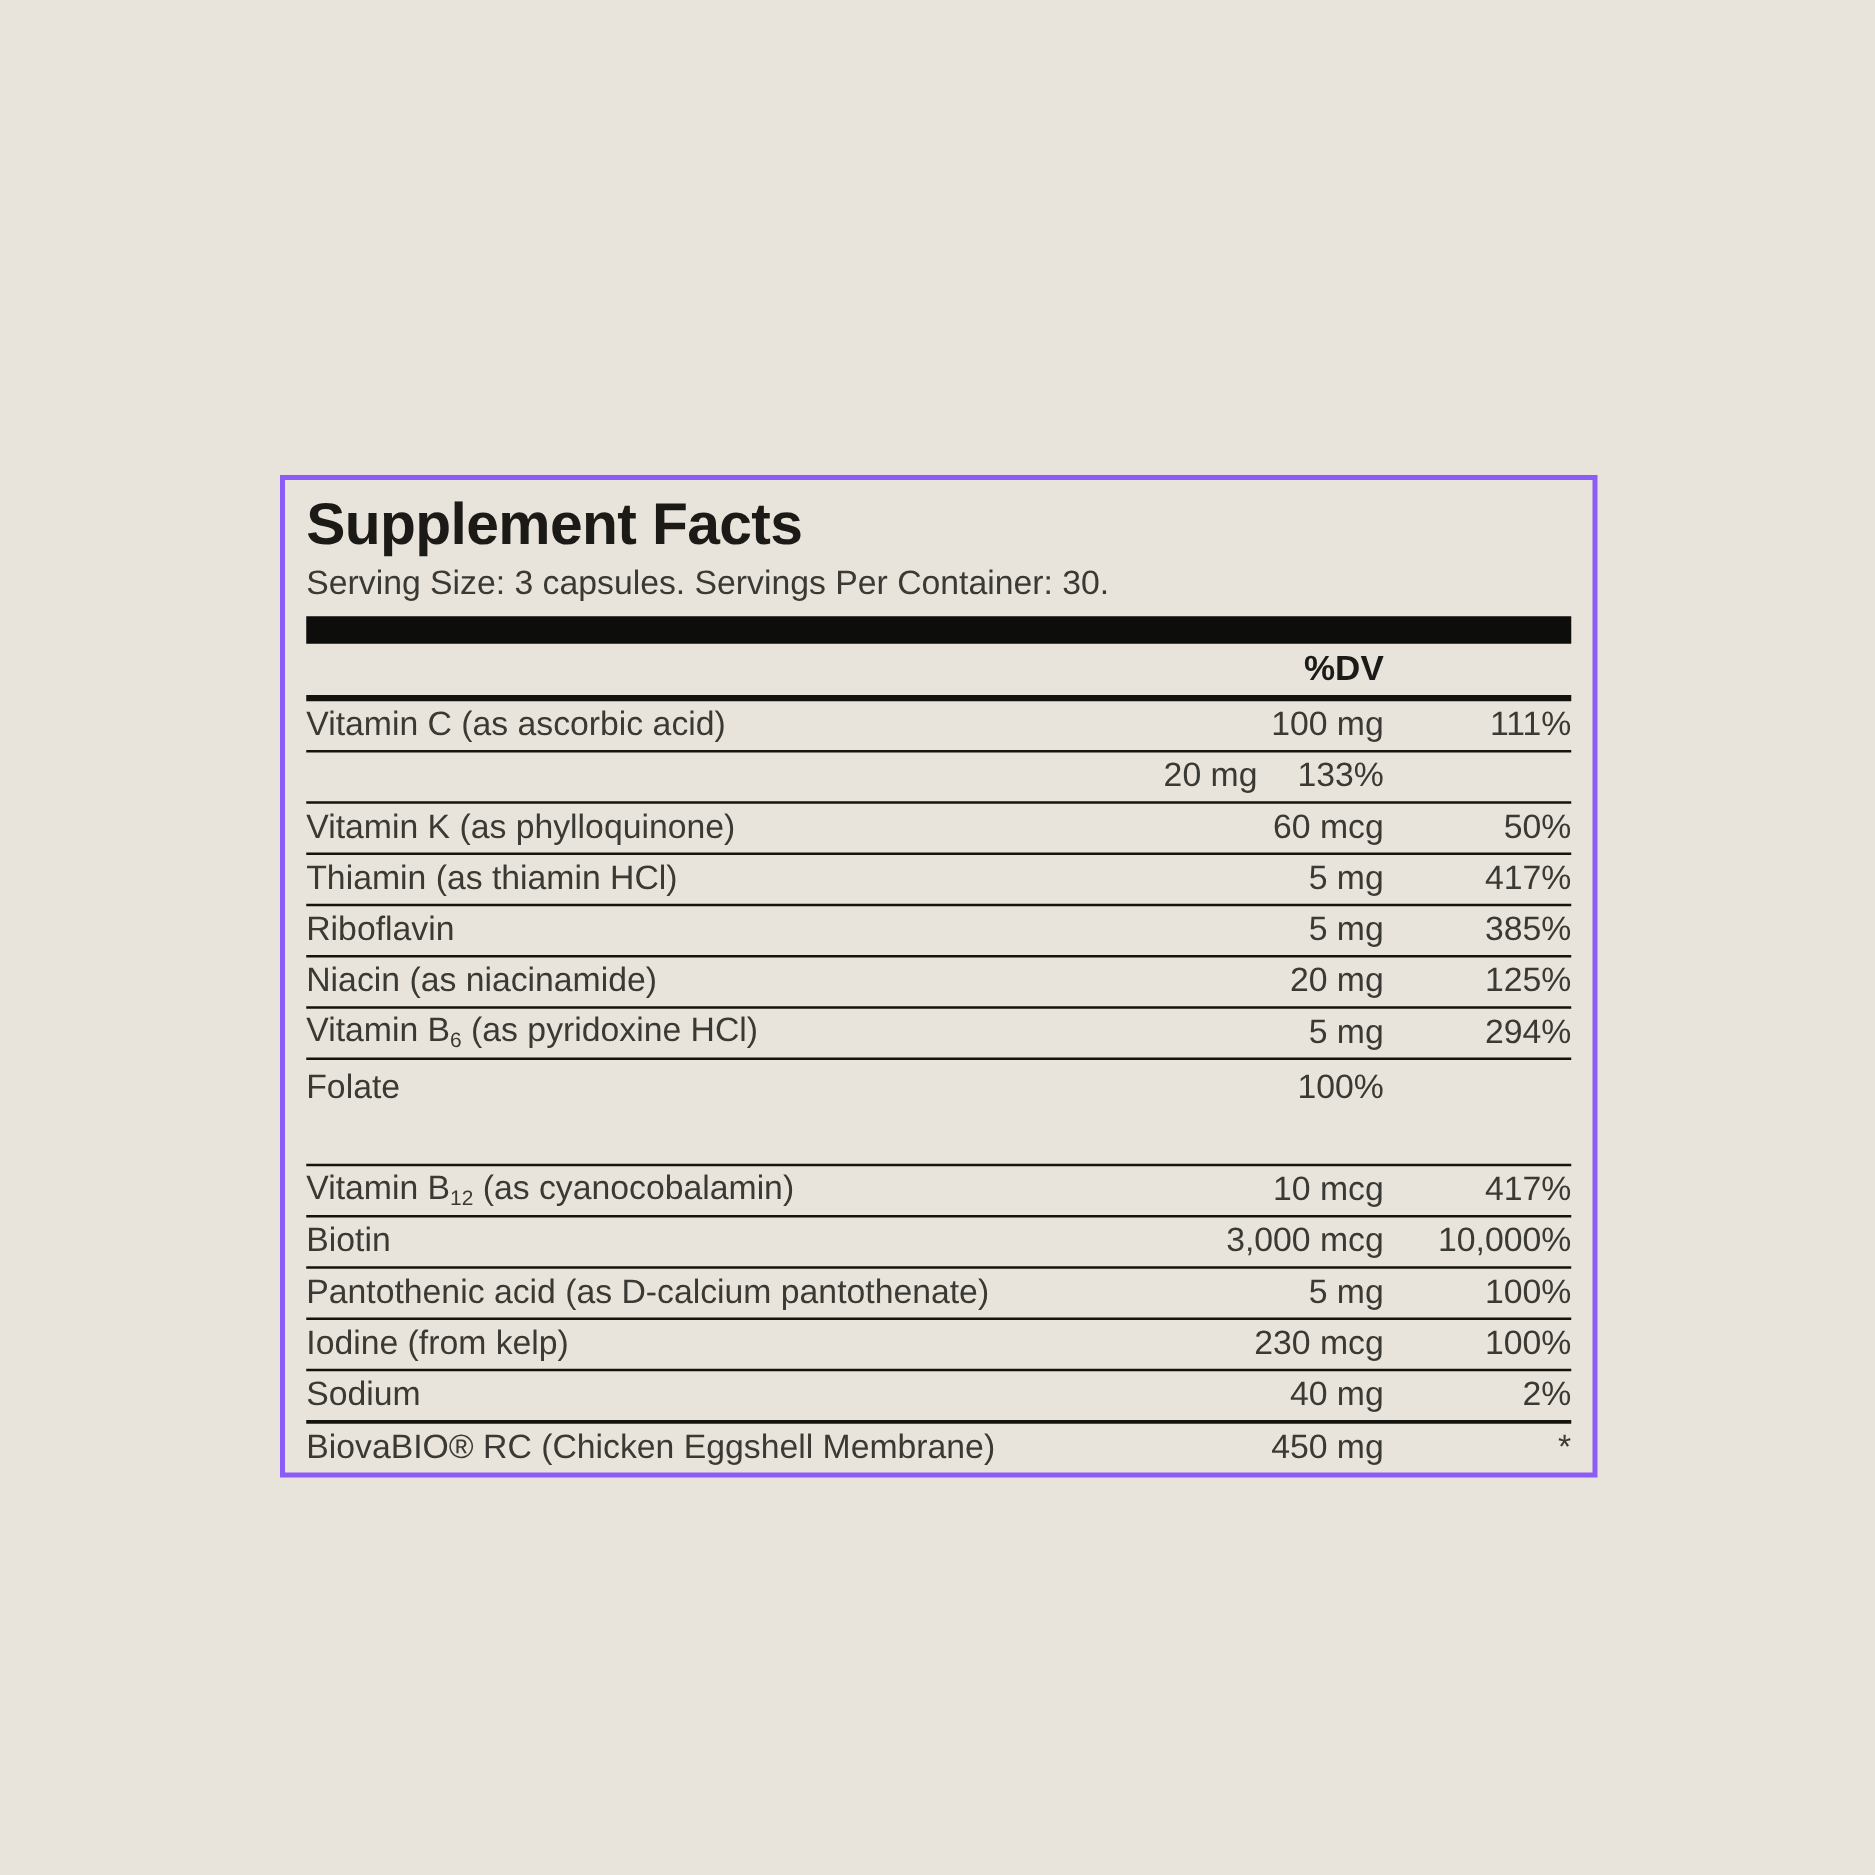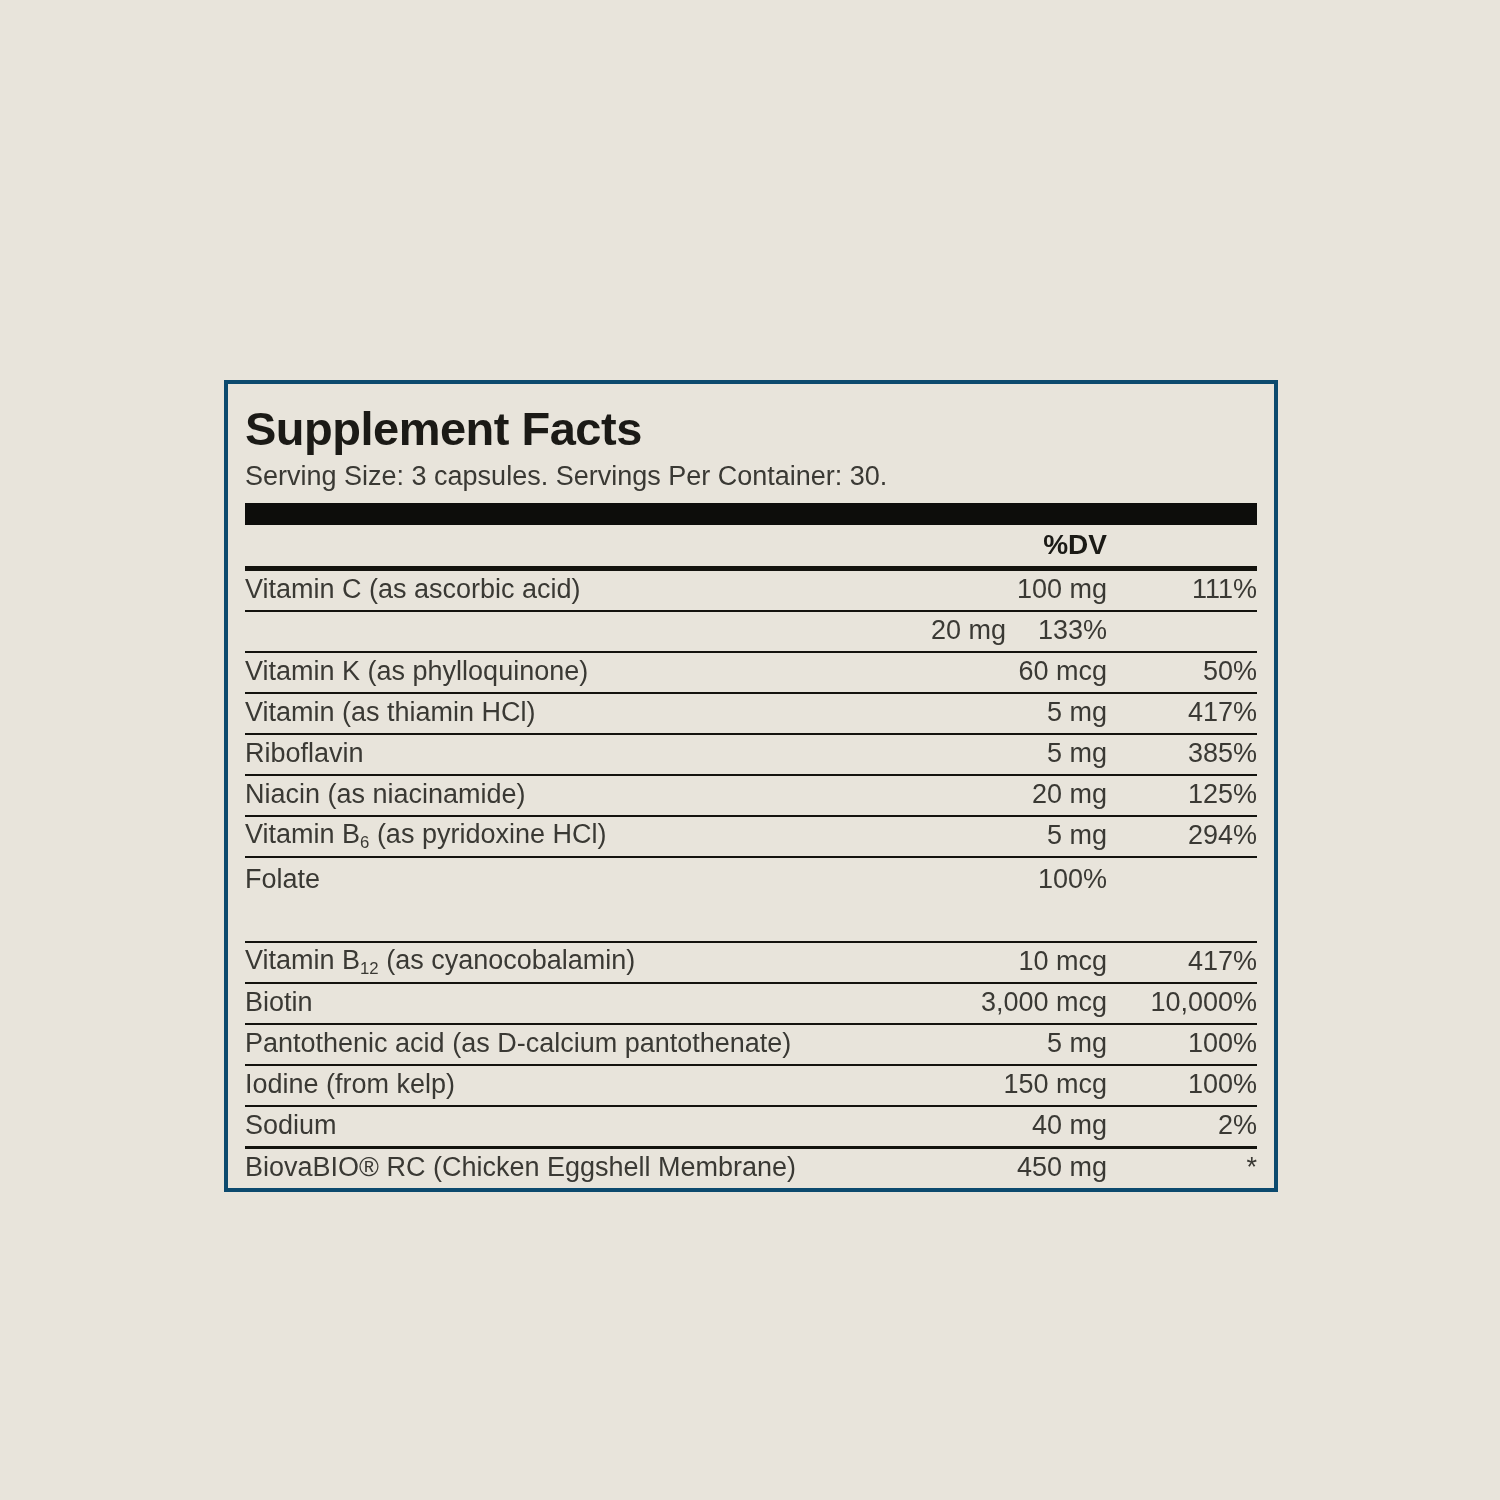--- a/index.html
+++ b/index.html
@@ -14,22 +14,22 @@
     font-family: "Liberation Sans", "DejaVu Sans", sans-serif;
     -webkit-font-smoothing: antialiased;
   }
 
   .label-box {
     position: absolute;
     left: 224px;
     top: 380px;
     width: 1054px;
     box-sizing: border-box;
-    border: 4px solid #0c4a6e;
-    padding: 16px 17px 0 17px;
+    border: 4px solid #8b5cf6;
+    padding: 6px 17px 0 17px;
     color: #3a3934;
   }
 
   .label-title {
     font-size: 47px;
     line-height: 1.08;
     font-weight: 700;
     letter-spacing: -0.5px;
     color: #1b1a16;
     margin: 4px 0 0 0;
@@ -127,21 +127,21 @@
       <div class="cell-dv">133%</div>
     </div>
 
     <div class="row">
       <div class="cell-name">Vitamin K (as phylloquinone)</div>
       <div class="cell-amt">60 mcg</div>
       <div class="cell-dv">50%</div>
     </div>
 
     <div class="row">
-      <div class="cell-name">Vitamin (as thiamin HCl)</div>
+      <div class="cell-name">Thiamin (as thiamin HCl)</div>
       <div class="cell-amt">5 mg</div>
       <div class="cell-dv">417%</div>
     </div>
 
     <div class="row">
       <div class="cell-name">Riboflavin</div>
       <div class="cell-amt">5 mg</div>
       <div class="cell-dv">385%</div>
     </div>
 
@@ -175,21 +175,21 @@
     </div>
 
     <div class="row">
       <div class="cell-name">Pantothenic acid (as D-calcium pantothenate)</div>
       <div class="cell-amt">5 mg</div>
       <div class="cell-dv">100%</div>
     </div>
 
     <div class="row">
       <div class="cell-name">Iodine (from kelp)</div>
-      <div class="cell-amt">150 mcg</div>
+      <div class="cell-amt">230 mcg</div>
       <div class="cell-dv">100%</div>
     </div>
 
     <div class="row">
       <div class="cell-name">Sodium</div>
       <div class="cell-amt">40 mg</div>
       <div class="cell-dv">2%</div>
     </div>
 
     <div class="row row-last">

